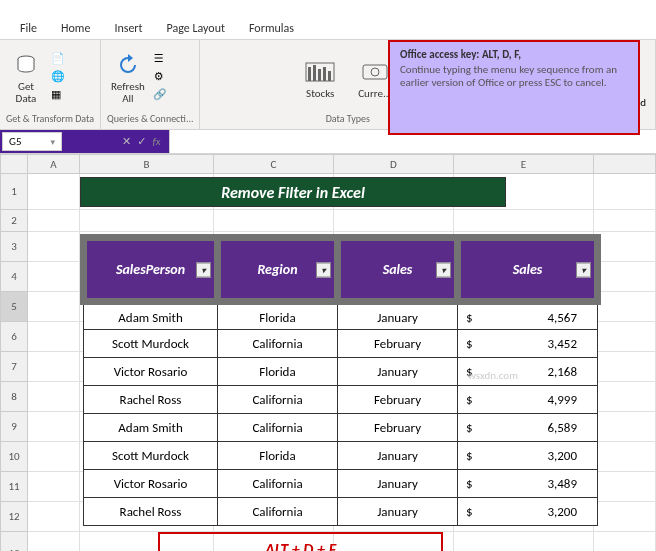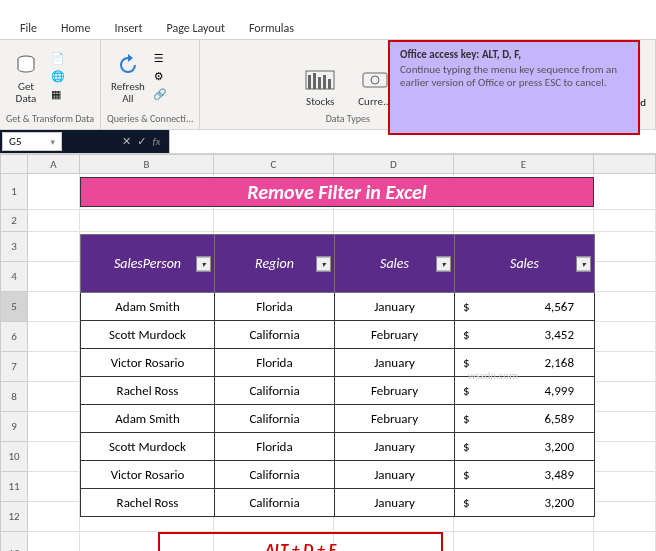--- a/index.html
+++ b/index.html
@@ -18,21 +18,21 @@
     .rb-icon-lg { width: 32px; height: 32px; }
     .rb-small-col { display: flex; flex-direction: column; gap: 2px; }
     .rb-small { display: flex; align-items: center; gap: 3px; padding: 1px 3px; font-size: 11px; cursor: pointer; }
     .mini-icon { width: 14px; height: 14px; }
     
     
     .tooltip-box { position: absolute; left: 388px; top: 0; width: 252px; background: #c4b5fd; border: 2px solid #c00; padding: 6px 10px; font-size: 11px; color: #555; z-index: 10; height: 95px; }
     .tooltip-title { font-weight: bold; color: #333; margin-bottom: 2px; }
     
     
-    .formula-bar { display: flex; align-items: center; background: #0f172a; border-bottom: 1px solid #d4d4d4; height: 24px; }
+    .formula-bar { display: flex; align-items: center; background: #4c1d95; border-bottom: 1px solid #d4d4d4; height: 24px; }
     .name-box { width: 60px; border: 1px solid #ccc; padding: 2px 6px; font-size: 11px; margin: 2px; background: #fff; display: flex; align-items: center; justify-content: space-between; }
     .nb-chevron { color: #888; font-size: 9px; }
     .fx-controls { display: flex; align-items: center; gap: 6px; padding: 0 8px; color: #888; font-size: 11px; }
     .fx-label { font-style: italic; }
     .fx-input { flex: 1; border: none; padding: 2px 6px; font-size: 11px; border-left: 1px solid #ccc; height: 100%; }
     
     
     .grid-area { position: relative; }
     .col-headers { display: flex; background: #e6e6e6; }
     .corner { width: 28px; height: 20px; border: 1px solid #ccc; background: #f0f0f0; }
@@ -40,24 +40,24 @@
     .row-hdr { width: 28px; border: 1px solid #ccc; border-top: none; display: flex; align-items: center; justify-content: center; font-size: 11px; color: #555; background: #f0f0f0; }
     .row-hdr.sel { background: #d4d4d4; }
     
     .grid-body { display: flex; }
     .row-hdrs { display: flex; flex-direction: column; }
     .cells { position: relative; }
     .cell-row { display: flex; }
     .cell { border: 1px solid #e0e0e0; border-left: none; border-top: none; display: flex; align-items: center; padding: 0 4px; font-size: 13px; }
     
     
-    .banner { position: absolute; left: 52px; top: 3px; width: 514px; height: 30px; background: #ec4899; color: #fff; font-style: italic; font-weight: bold; font-size: 20px; display: flex; align-items: center; justify-content: center; border: 1px solid #333; }
+    .banner { position: absolute; left: 52px; top: 3px; width: 426px; height: 30px; background: #14532d; color: #fff; font-style: italic; font-weight: bold; font-size: 16px; display: flex; align-items: center; justify-content: center; border: 1px solid #333; }
     
     .data-table { position: absolute; left: 52px; top: 60px; border-collapse: collapse; }
-    .data-table th { background: #5b2b8a; color: #fff; font-style: italic; font-weight: normal; font-size: 14px; padding: 20px 6px; border: 1px solid #737373; position: relative; }
+    .data-table th { background: #5b2b8a; color: #fff; font-style: italic; font-weight: bold; font-size: 14px; padding: 20px 6px; border: 7px solid #737373; position: relative; }
     .filter-btn { position: absolute; right: 3px; top: 50%; transform: translateY(-50%); width: 15px; height: 15px; background: #f0f0f0; border: 1px solid #888; display: flex; align-items: center; justify-content: center; font-size: 8px; color: #333; }
     .data-table td { background: #fff; border: 1px solid #333; padding: 4px 8px; font-size: 13px; text-align: center; height: 28px; }
     .data-table td.sales { text-align: right; padding-right: 20px; }
     .data-table td.sales .dollar { float: left; }
     
     .shortcut-box { position: absolute; left: 130px; top: 358px; width: 285px; height: 34px; border: 2px solid #c00; display: flex; align-items: center; justify-content: center; font-weight: bold; font-style: italic; font-size: 16px; color: #c00; }
     
     .col-A { width: 52px; } .col-B { width: 134px; } .col-C { width: 120px; } .col-D { width: 120px; } .col-E { width: 140px; }
     .rh-1 { height: 36px; } .rh-2 { height: 22px; } .rh-n { height: 30px; }
   </style>
@@ -120,21 +120,21 @@
           </div>
         <div class="rb-small">
             <span class="mini-icon">🔗</span>
           </div>
       </div>
     </div>
     <div class="ribbon-group-label">Queries &amp; Connecti...</div>
   </div>
 
   <div class="ribbon-group" style="flex:1">
-    <div class="ribbon-group-items" style="justify-content:center;gap:14px;align-items:flex-end;">
+    <div class="ribbon-group-items" style="justify-content:center;gap:14px;">
       <div class="rb-btn">
         <span class="rb-icon rb-icon-lg">
           <svg width="32" height="28" viewBox="0 0 32 28">
               <rect x="2" y="6" width="28" height="18" fill="none" stroke="#666"></rect>
               <path d="M4 24V10h3v14zm5 0V8h3v16zm5 0V12h3v12zm5 0V10h3v14zm5 0V14h3v10z" fill="#666"></path>
             </svg>
         </span>
         <span>Stocks</span>
       </div>
       <div class="rb-btn">

